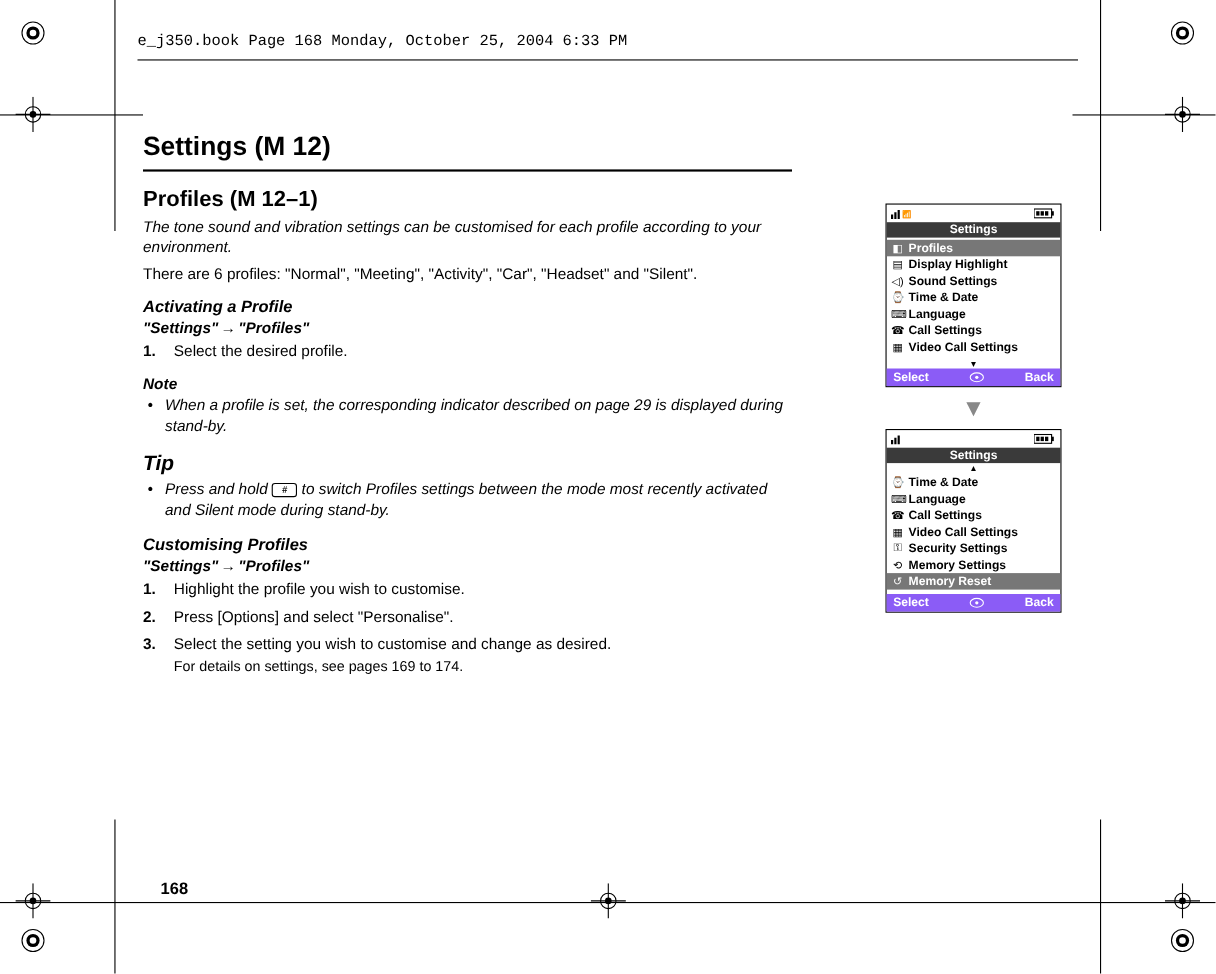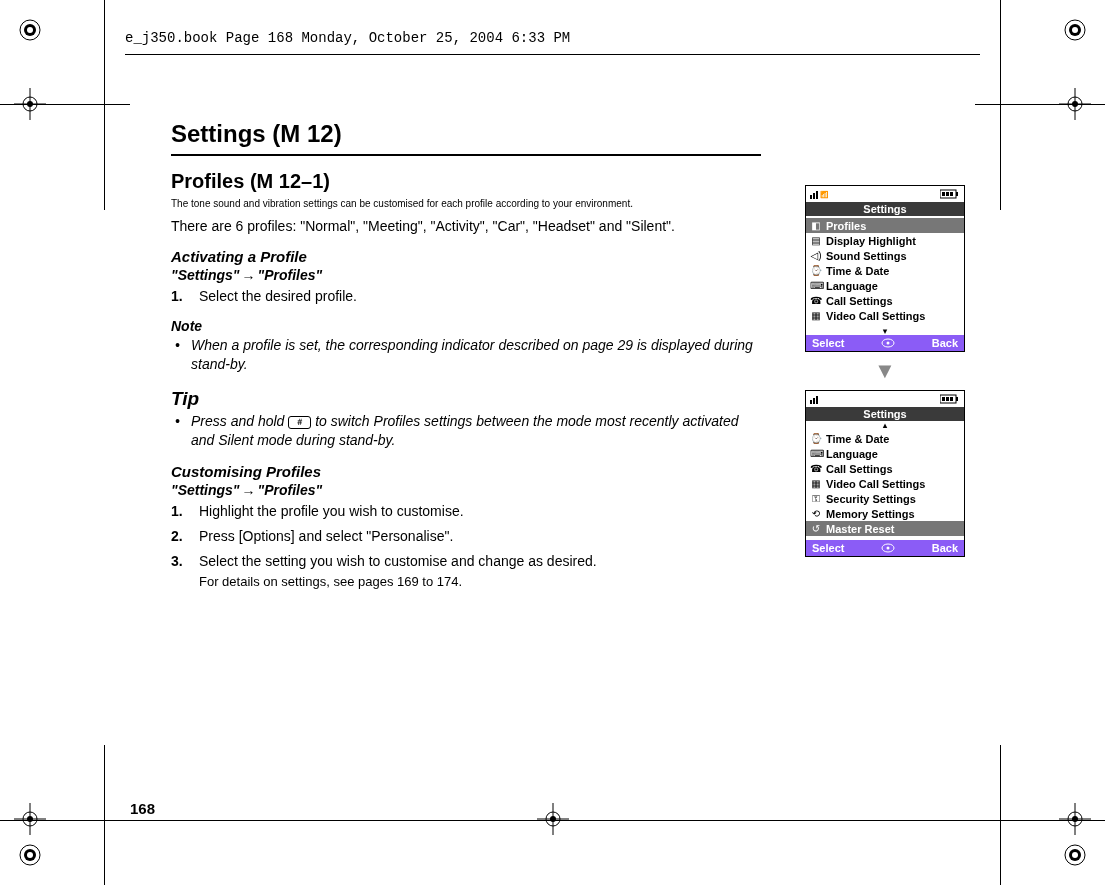--- a/index.html
+++ b/index.html
@@ -31,27 +31,26 @@
     position: absolute;
     top: 54px; left: 125px; right: 125px;
     height: 1px; background: #000;
   }
 
   .content {
     position: absolute;
     top: 120px;
     left: 130px;
     width: 590px;
-    margin-left: 41px;
   }
 
   h1 { font-size: 24px; font-weight: bold; margin-bottom: 4px; }
   .hr { height: 2px; background: #000; margin: 6px 0 14px; }
   h2 { font-size: 20px; font-weight: bold; margin-bottom: 4px; }
-  .intro { font-size: 10px; line-height: 1.3; margin-bottom: 8px; }
+  .intro { font-size: 14px; line-height: 1.3; margin-bottom: 8px; font-style: italic; }
   .sub { font-size: 14px; margin-bottom: 14px; }
   h3 { font-size: 15px; font-weight: bold; margin-bottom: 2px; font-style: italic; }
   .navpath { font-size: 14px; font-style: italic; font-weight: bold; margin-bottom: 4px; }
   .navpath .arrow { font-style: normal; font-weight: normal; display: inline-block; padding: 0 2px; }
   ol.steps { list-style: none; margin-bottom: 12px; }
   ol.steps li { font-size: 14px; padding-left: 28px; position: relative; margin-bottom: 6px; line-height: 1.35; }
   ol.steps li .num { position: absolute; left: 0; font-weight: bold; }
   .steps li .detail { display: block; font-size: 13px; margin-top: 2px; }
   .note-label { font-size: 14px; font-style: italic; font-weight: bold; margin-bottom: 2px; }
   .bullet { font-size: 14px; font-style: italic; padding-left: 20px; position: relative; margin-bottom: 14px; line-height: 1.35; }
@@ -62,21 +61,21 @@
     border: 1.5px solid #000;
     border-radius: 3px;
     font-style: normal;
     font-size: 9px;
     line-height: 10px;
     padding: 0 6px 1px;
     vertical-align: 1px;
     font-family: sans-serif;
   }
 
-  .page-num { position: absolute; left: 130px; top: 800px; font-size: 15px; font-weight: bold; }
+  .page-num { position: absolute; left: 146px; top: 800px; font-size: 15px; font-weight: bold; }
 
   
   .phone-col {
     position: absolute;
     top: 185px;
     right: 140px;
     width: 160px;
   }
   .phone {
     width: 160px;
@@ -324,21 +323,21 @@
         <div class="menu-item">
           <span class="mi-icon">⚿</span>
           <span>Security Settings</span>
         </div>
         <div class="menu-item">
           <span class="mi-icon">⟲</span>
           <span>Memory Settings</span>
         </div>
         <div class="menu-item selected">
           <span class="mi-icon">↺</span>
-          <span>Master Reset</span>
+          <span>Memory Reset</span>
         </div>
       </div>
     <div class="softkeys">
       <span>Select</span>
       <span class="center"><svg width="14" height="10">
             <ellipse cx="7" cy="5" rx="6" ry="4" fill="none" stroke="#fff"></ellipse>
             <circle cx="7" cy="5" r="1.5" fill="#fff"></circle>
           </svg></span>
       <span>Back</span>
     </div>

